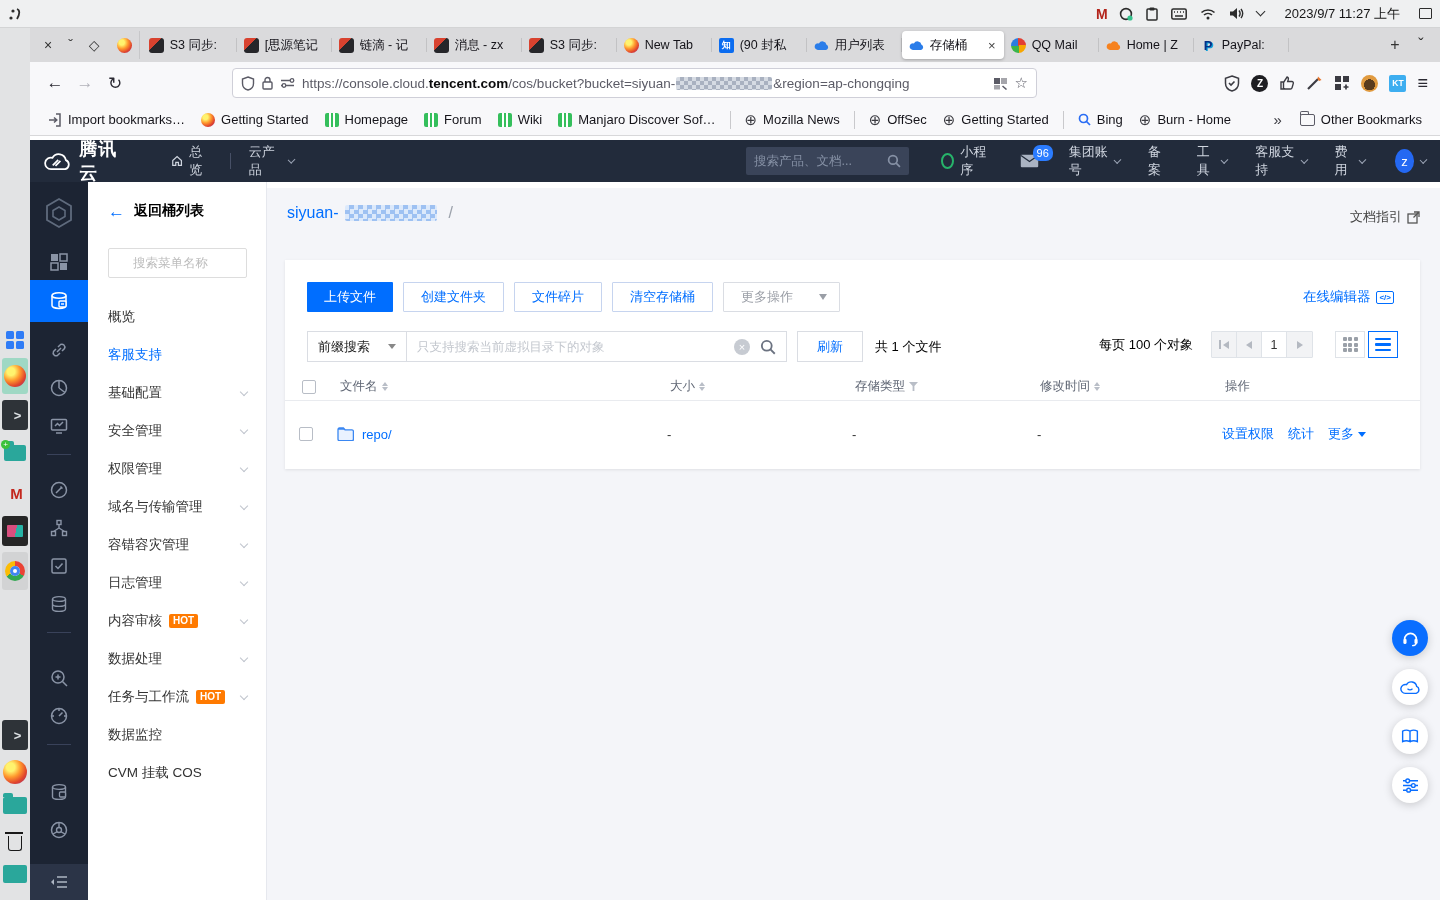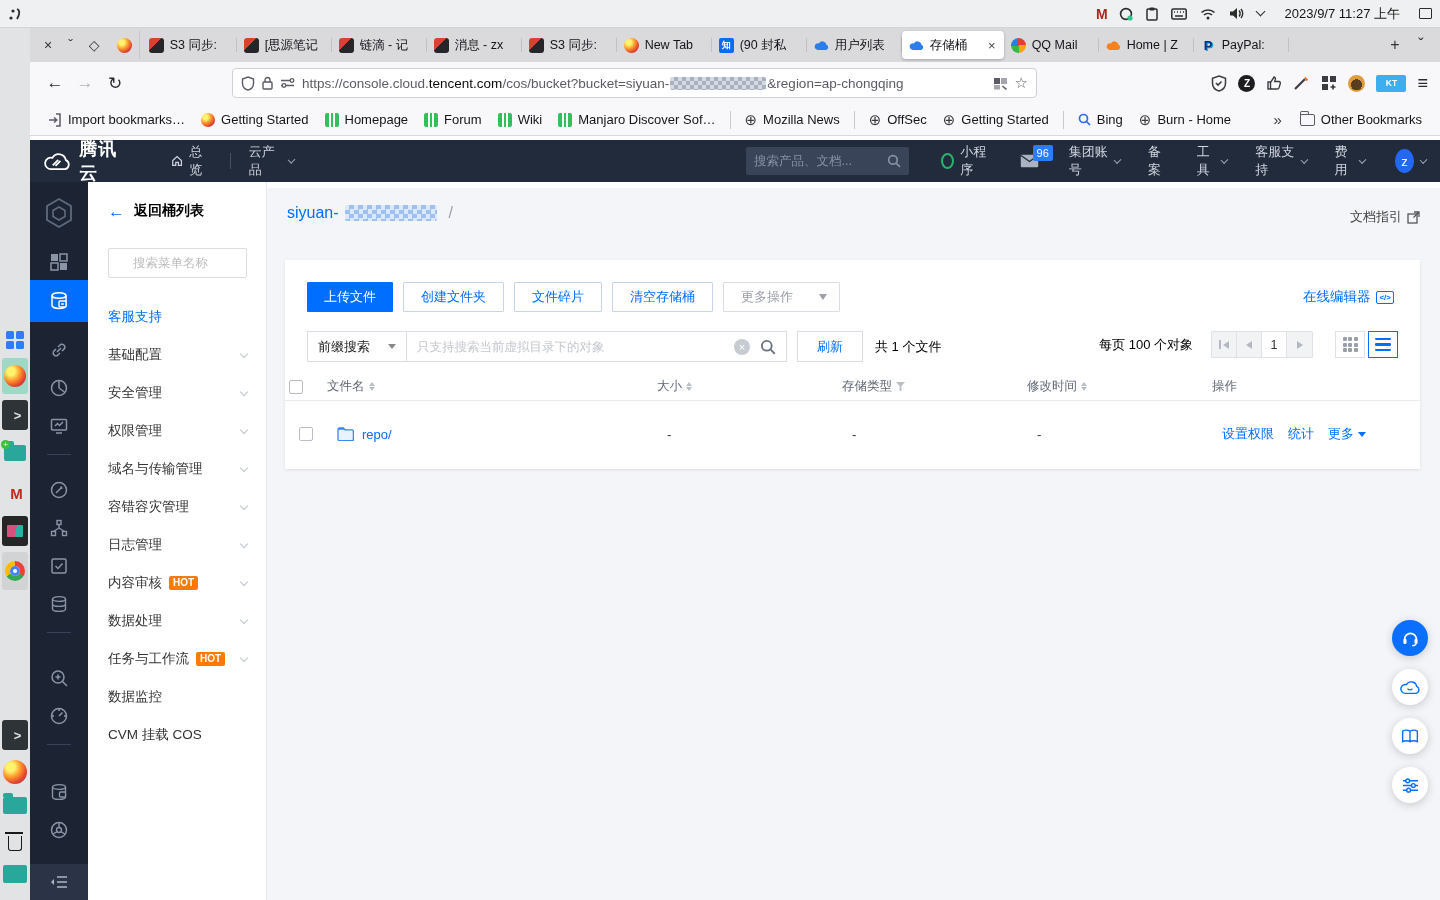--- a/index.html
+++ b/index.html
@@ -54,21 +54,21 @@
 .fi-qqmail{border-radius:50%;background:conic-gradient(#e23f33 0 25%,#f7a600 25% 50%,#3bb54a 50% 75%,#2a7de1 75% 100%)}
 .fi-paypal{color:#043087;font-weight:bold;font-size:13px;text-shadow:1.3px .6px 0 #119fd9}
 .fi-kt{background:#3daef0;color:#fff;font-size:8.5px;font-weight:bold;border-radius:2px}
 
 
 .navbar{height:42px;display:flex;align-items:center;padding:0 10px;background:#f8f8fa}
 .navbtn{width:30px;height:30px;display:flex;align-items:center;justify-content:center;font-size:17px;color:#2b2a33;border-radius:4px}
 .navbtn.dis{color:#b1b1b9}
 .urlbar{flex:none;width:805px;height:30px;margin-left:102px;background:#fff;border:1px solid #cfcfd8;border-radius:4px;display:flex;align-items:center;padding:0 8px;gap:7px}
 .urlbar .utext{flex:1;font-size:13.5px;color:#5b5b66;white-space:nowrap;overflow:hidden;display:flex;align-items:center}
-.urlbar .utext b{color:#0c0c0d;font-weight:normal}
+.urlbar .utext b{color:#0c0c0d;font-weight:bold}
 .mosaic-url{display:inline-block;width:96px;height:13px;margin:0 1px;border-radius:2px;background:repeating-conic-gradient(#a9b1c0 0 25%,#d6dbe3 0 50%) 0 0/8px 8px}
 .tbicons{display:flex;align-items:center;gap:11px;margin-left:auto;padding-right:2px}
 .cbubble{width:17px;height:17px;border-radius:50%;background:#1e1e22;color:#fff;font-size:10px;font-weight:bold;display:flex;align-items:center;justify-content:center}
 .hamb{font-size:18px;color:#2b2a33}
 
 
 .bkbar{height:32px;display:flex;align-items:center;gap:4px;padding:0 12px;background:#f8f8fa;border-bottom:1px solid #d8d8da}
 .bk{display:flex;align-items:center;gap:6px;padding:4px 6px;border-radius:4px;font-size:13px;color:#15141a;white-space:nowrap}
 .bksep{width:1px;height:18px;background:#c9c9cc;margin:0 4px}
 .bk .glb{font-size:15px;color:#3a3a40;line-height:1}
@@ -83,21 +83,21 @@
 .tclogo{display:flex;align-items:center;gap:9px;margin-right:28px}
 .tclogo .brand{font-size:18px;font-weight:bold;color:#fff;letter-spacing:1px}
 .tcnav .navitem{display:flex;align-items:center;gap:6px;font-size:13px;color:#cfd5df;padding:0 14px;height:42px}
 .tcnav .vsep{width:1px;height:16px;background:#46506222;background:#475066;margin:0 4px}
 .dcaret{display:inline-block;width:6px;height:6px;border-right:1.3px solid #9aa3b4;border-bottom:1.3px solid #9aa3b4;transform:rotate(45deg);margin-top:-3px}
 .tcsearch{width:182px;height:28px;background:#3a4459;border-radius:2px;display:flex;align-items:center;padding:0 8px;margin-left:438px}
 .tcsearch input{flex:1;background:transparent;border:none;outline:none;color:#cfd5df;font-size:12.5px;width:100px}
 .tcsearch input::placeholder{color:#8691a5}
 .navright{display:flex;align-items:center;margin-left:18px;gap:0}
 .mailwrap{position:relative;padding:0 16px}
-.mailbadge{position:absolute;top:-9px;right:2px;min-width:20px;height:16px;border-radius:2px;background:#2b7cff;color:#fff;font-size:11px;display:flex;align-items:center;justify-content:center;padding:0 4px}
+.mailbadge{position:absolute;top:-9px;right:2px;min-width:20px;height:16px;border-radius:7px;background:#2b7cff;color:#fff;font-size:11px;display:flex;align-items:center;justify-content:center;padding:0 4px}
 .avatar{width:24px;height:24px;border-radius:50%;background:#2468f2;color:#fff;font-size:13px;display:flex;align-items:center;justify-content:center;margin-left:16px}
 .greenring{width:16px;height:16px;border-radius:50%;border:2px solid #27b36a;position:relative}
 
 
 .rail{position:absolute;left:0;top:46px;width:58px;height:718px;background:#1c2433}
 .rail .ritem{position:absolute;left:0;width:58px;height:36px;display:flex;align-items:center;justify-content:center}
 .rail .ractive{background:#006eff;height:42px}
 .railsep{position:absolute;left:17px;width:24px;height:1px;background:#39425a}
 .railbottom{position:absolute;left:0;bottom:0;width:58px;height:36px;background:#2b3447;display:flex;align-items:center;justify-content:center}
 
@@ -150,21 +150,21 @@
 .tri-r{width:0;height:0;border-top:4.5px solid transparent;border-bottom:4.5px solid transparent;border-left:6px solid #b4b9c1}
 .firstbar{width:2px;height:9px;background:#b4b9c1;margin-right:1.5px}
 .toggles{display:flex;gap:3px;margin-left:22px}
 .tgl{width:30px;height:27px;border:1px solid #dfe3e8;background:#fff;display:flex;align-items:center;justify-content:center}
 .tgl.active{border:1.6px solid #006eff}
 .dotgrid{display:grid;grid-template-columns:repeat(3,4px);grid-template-rows:repeat(3,4px);gap:1.5px}
 .dotgrid i{background:#9aa0a8;border-radius:1px}
 .hbars{display:flex;flex-direction:column;gap:3px}
 .hbars i{width:16px;height:2.6px;background:#006eff;border-radius:1px}
 
-.thead{position:absolute;left:0;top:113px;width:100%;height:27px;display:grid;grid-template-columns:38px 330px 185px 185px 185px 1fr;align-items:center;padding-left:4px;font-size:12.5px;color:#5f6674}
+.thead{position:absolute;left:0;top:113px;width:100%;height:27px;display:grid;grid-template-columns:38px 330px 185px 185px 185px 1fr;align-items:center;padding-left:17px;font-size:12.5px;color:#5f6674}
 .thead .hcell{display:flex;align-items:center;gap:4px}
 .trow{position:absolute;left:0;top:140px;width:100%;height:67px;display:grid;grid-template-columns:38px 330px 185px 185px 185px 1fr;align-items:center;padding-left:14px;border-top:1px solid #e9ebef;font-size:13px;color:#333}
 .ckbox{width:14px;height:14px;border:1px solid #b8bdc6;border-radius:2px;background:#fff}
 .fname{display:flex;align-items:center;gap:8px;color:#006eff}
 .sorticon{display:flex;flex-direction:column;gap:1.5px}
 .sorticon b{width:0;height:0;border-left:3.5px solid transparent;border-right:3.5px solid transparent}
 .sorticon .up{border-bottom:4.5px solid #b9bec7}
 .sorticon .dn{border-top:4.5px solid #b9bec7}
 .funnel{width:9px;height:9px;background:#b9bec7;clip-path:polygon(0 0,100% 0,60% 45%,60% 100%,40% 100%,40% 45%)}
 .ops{display:flex;align-items:center;gap:14px;color:#006eff}
@@ -372,21 +372,21 @@
           <path d="M2 14L12 4" stroke="#3b3b42" stroke-width="2.2"></path>
           <path d="M12 1.5l3.5 3.5-2.5 1L11.5 4z" fill="#e8762c"></path>
         </svg>
       <svg width="16" height="16" viewBox="0 0 16 16">
           <rect x="1" y="1" width="6" height="6" fill="#3b3b42"></rect>
           <rect x="9" y="1" width="6" height="6" fill="#3b3b42"></rect>
           <rect x="1" y="9" width="6" height="6" fill="#3b3b42"></rect>
           <path d="M12 9.5v5M9.5 12h5" stroke="#3b3b42" stroke-width="1.7"></path>
         </svg>
       <span style="width:17px;height:17px;border-radius:50%;background:radial-gradient(circle at 50% 58%,#5a3c1e 0 42%,#e09a3f 43%)"></span>
-      <span class="ficon fi-kt" style="width:30px;height:17px">KT</span>
+      <span class="ficon fi-kt" style="width:17px;height:17px">KT</span>
       <span class="hamb">≡</span>
     </div>
   </div>
 
   <div class="bkbar">
     <div class="bk">
         <svg width="14" height="14" viewBox="0 0 14 14">
           <path d="M8 1h4v12H8" fill="none" stroke="#5b5b66" stroke-width="1.5"></path>
           <path d="M1 7h7M6 4.5L8.8 7 6 9.5" fill="none" stroke="#5b5b66" stroke-width="1.5"></path>
         </svg>
@@ -618,20 +618,23 @@
         <span>返回桶列表</span>
       </div>
       <div class="sidesearch">
         <input placeholder="搜索菜单名称" style="">
         <svg width="14" height="14" viewBox="0 0 13 13">
             <circle cx="5.5" cy="5.5" r="4" fill="none" stroke="#9aa0a8" stroke-width="1.5"></circle>
             <path d="M8.5 8.5L12 12" stroke="#9aa0a8" stroke-width="1.5"></path>
           </svg>
       </div>
       <div class="menu">
+        <div class="mitem">
+            <span class="mlabel">概览</span>
+          </div>
         <div class="mitem active">
             <span class="mlabel">客服支持</span>
           </div>
         <div class="mitem">
             <span class="mlabel">基础配置</span>
             <span class="mchev"></span>
           </div>
         <div class="mitem">
             <span class="mlabel">安全管理</span>
             <span class="mchev"></span>

